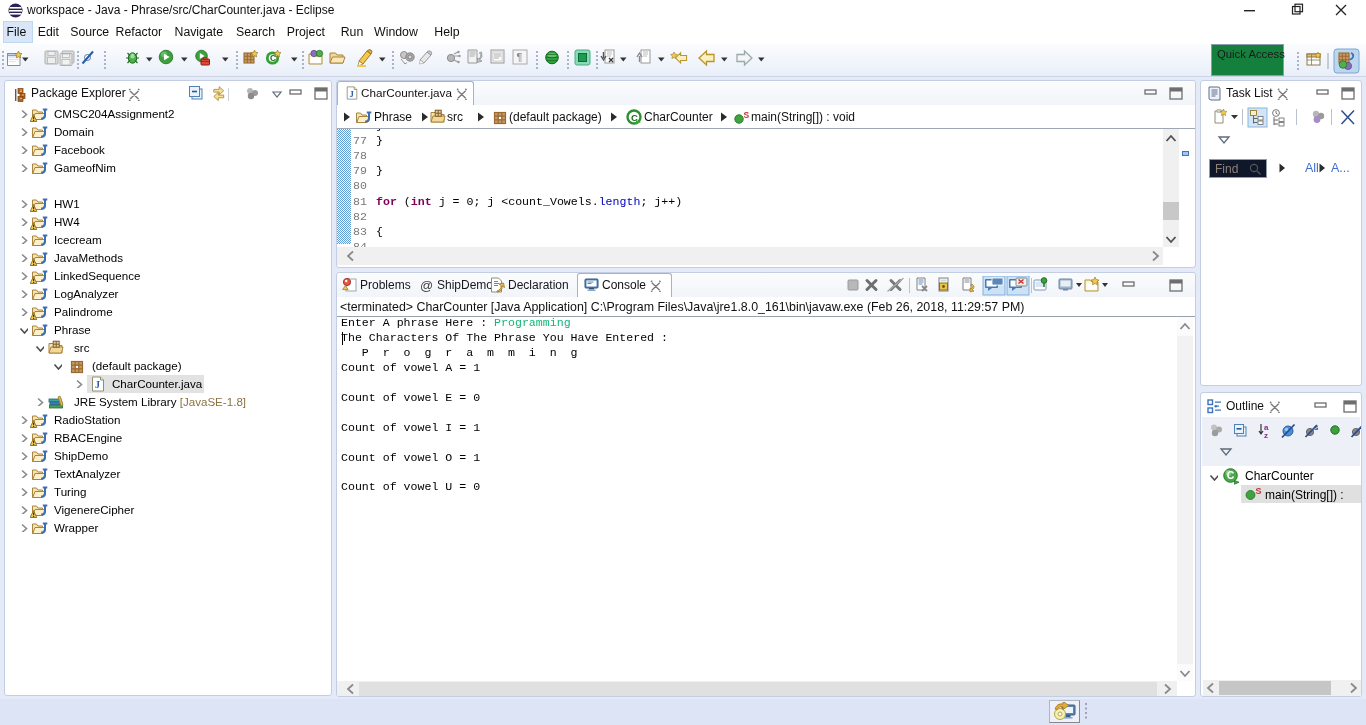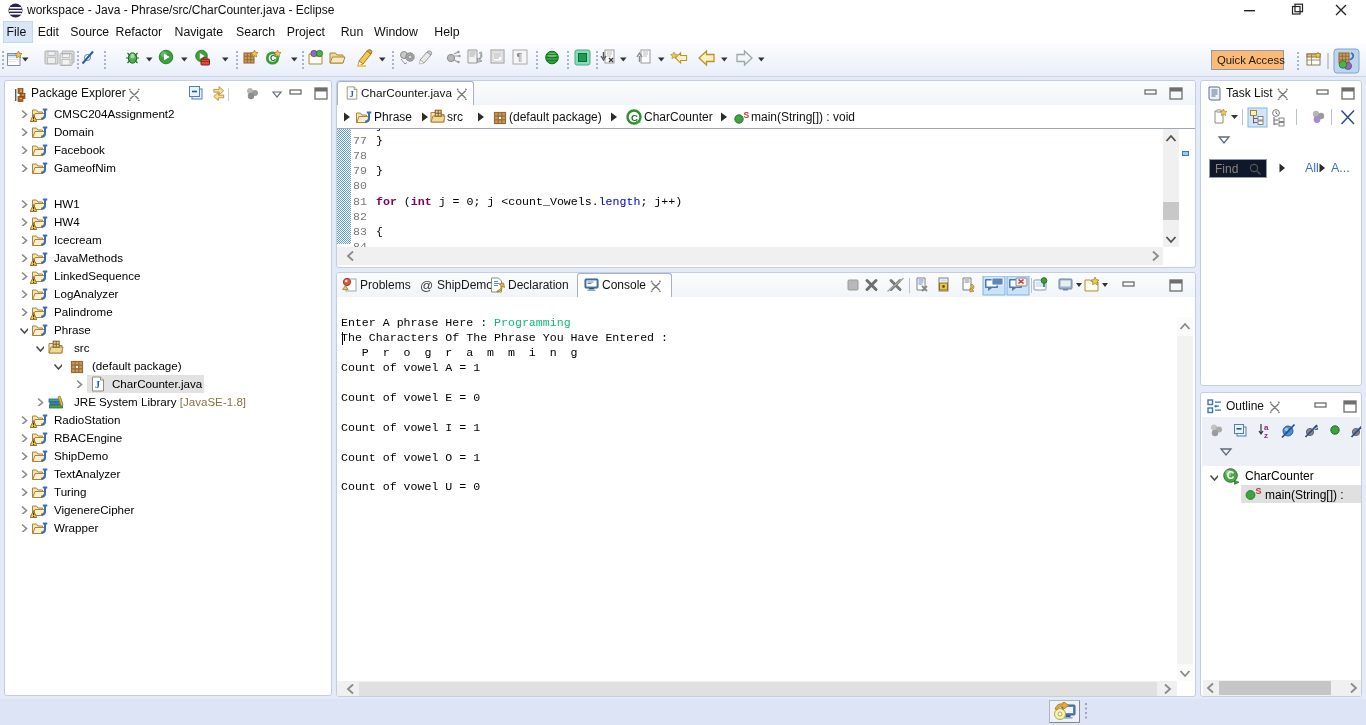--- a/index.html
+++ b/index.html
@@ -8,21 +8,21 @@
   .abs{position:absolute;}
   
   #titlebar{left:0;top:0;width:1366px;height:21px;background:#fff;}
   #titletext{left:27px;top:3px;font-size:12px;color:#101010;}
   
   #menubar{left:0;top:21px;width:1366px;height:23px;background:#fff;font-size:12.3px;color:#101010;}
   .mi{position:absolute;top:4px;}
   #mFile{left:3px;top:0;width:30px;height:22px;background:#d8e6f8;border:1px solid #bfd8f2;box-sizing:border-box;}
   
   #toolbar{left:0;top:44px;width:1366px;height:33px;background:linear-gradient(#fbfcfe,#e9eef9);border-bottom:1px solid #cdd5e5;box-sizing:border-box;}
-  #qa{left:1211px;top:50px;width:73px;height:20px;white-space:nowrap;border:1px solid #8d9bb2;background:#fdba74;font-size:11.3px;color:#1a1a1a;line-height:18px;padding-left:5px;box-sizing:border-box;}
+  #qa{left:1211px;top:44px;width:73px;height:32px;white-space:nowrap;border:1px solid #8d9bb2;background:#15803d;font-size:11.3px;color:#1a1a1a;line-height:18px;padding-left:5px;box-sizing:border-box;}
   
   #bench{left:0;top:77px;width:1366px;height:622px;background:#e4eaf8;}
   .panel{position:absolute;background:#fff;border:1px solid #c3cee4;border-radius:3px;box-sizing:border-box;}
   
   .sbtrack{position:absolute;background:#f0f0f0;}
   .sbthumb{position:absolute;background:#cdcdcd;}
   
   .trow{position:absolute;height:18px;font-size:11.6px;color:#000;white-space:nowrap;text-align:right;}
   .trow .lbl{position:absolute;top:2px;}
   .ticon{position:absolute;top:1px;width:16px;height:16px;}
@@ -816,20 +816,23 @@
           <path d="M10 0 l1.2 2.6 l2.8 0.4 l-2 2 l0.5 2.8 l-2.5 -1.3 l-2.5 1.3 l0.5 -2.8 l-2 -2 l2.8 -0.4 Z" fill="#f2c94c" stroke="#8a6d1d" stroke-width="0.6"></path>
           <path d="M17 5 l6 0 l-3 4 Z" fill="#333" transform="translate(0,1)"></path>
         </g>
     </svg>
     <svg class="abs" style="left:780px;top:6px" width="76" height="14" viewBox="0 0 76 14">
       <rect x="6" y="3" width="11" height="4" fill="none" stroke="#6e6e6e" stroke-width="1.3"></rect>
       <rect x="53" y="1" width="12" height="11" fill="none" stroke="#6e6e6e" stroke-width="1.3"></rect>
         <rect x="53" y="1" width="12" height="3.5" fill="#6e6e6e"></rect>
     </svg>
 
+    <div class="abs" style="left:0;top:24px;width:858px;height:20px;background:#fff;border-bottom:1px solid #9aa0ac;box-sizing:border-box;font-size:12.4px;color:#101010;">
+      <span class="abs" style="left:3px;top:3px">&lt;terminated&gt; CharCounter [Java Application] C:\Program Files\Java\jre1.8.0_161\bin\javaw.exe (Feb 26, 2018, 11:29:57 PM)</span>
+    </div>
 
     <div class="abs mono" style="left:4px;top:43.4px;width:830px;height:360px;color:#000;line-height:14.9px;">Enter A phrase Here : <span class="grn">Programming</span>
 The Characters Of The Phrase You Have Entered : 
    P  r  o  g  r  a  m  m  i  n  g
 Count of vowel A = 1
 
 Count of vowel E = 0
 
 Count of vowel I = 1
 

